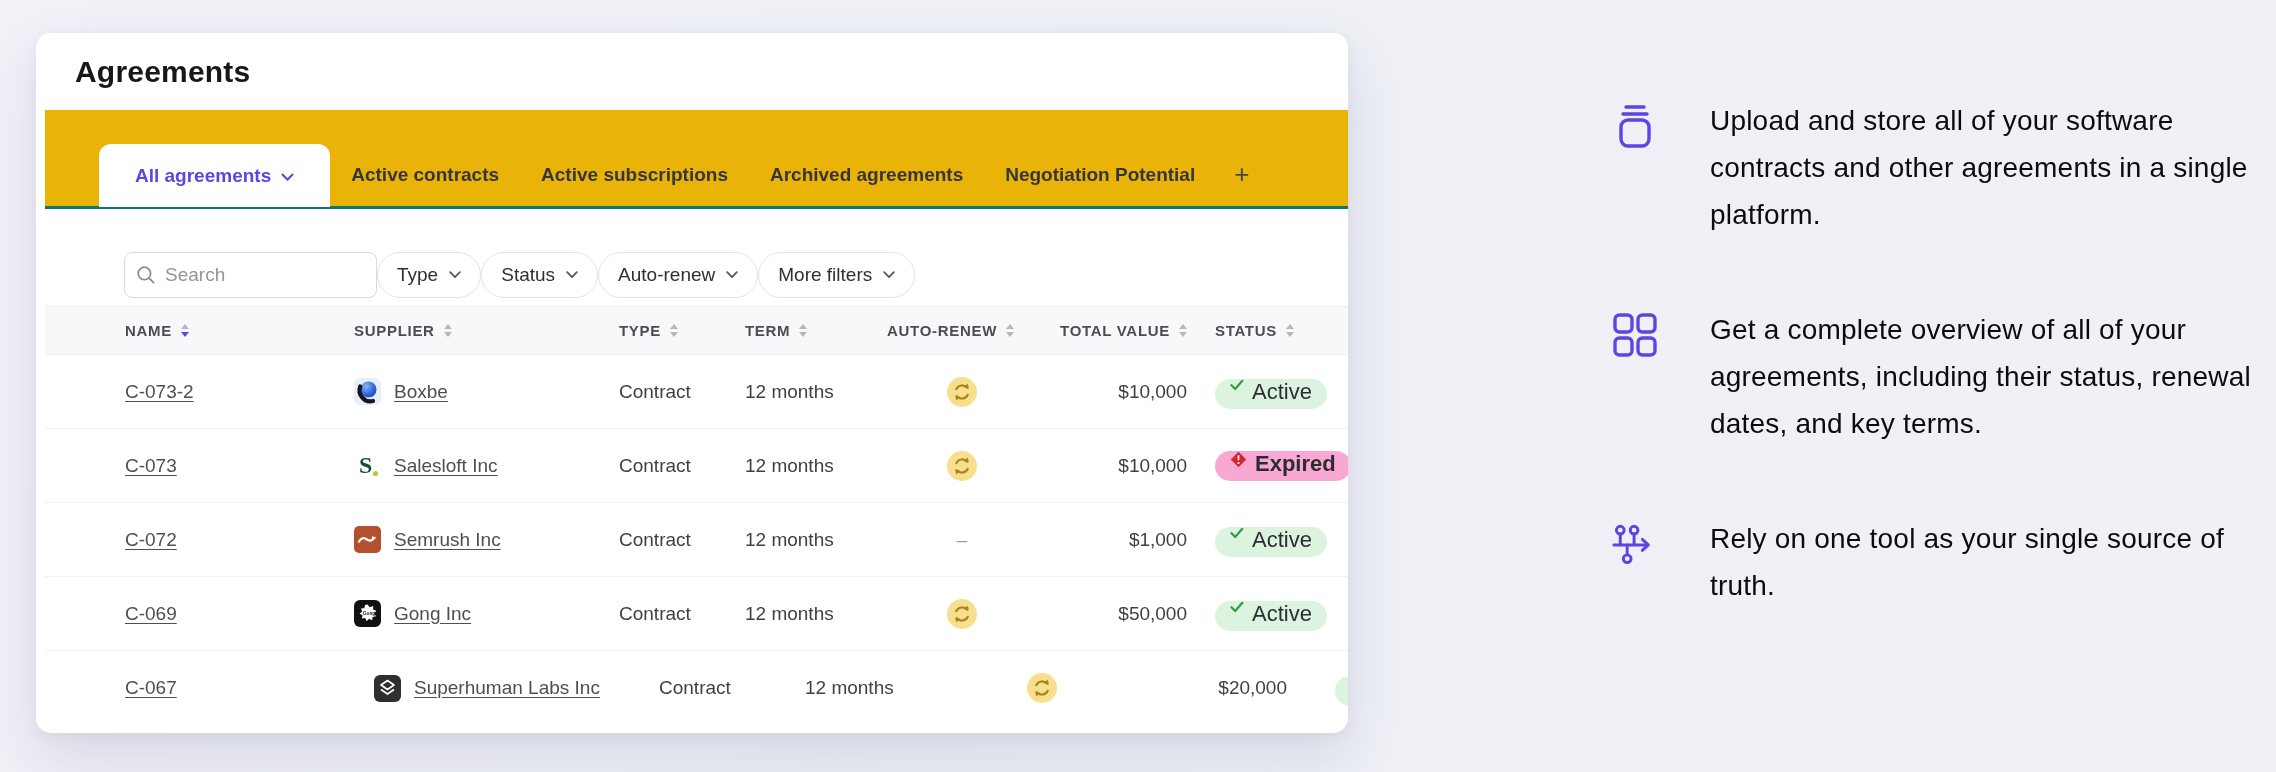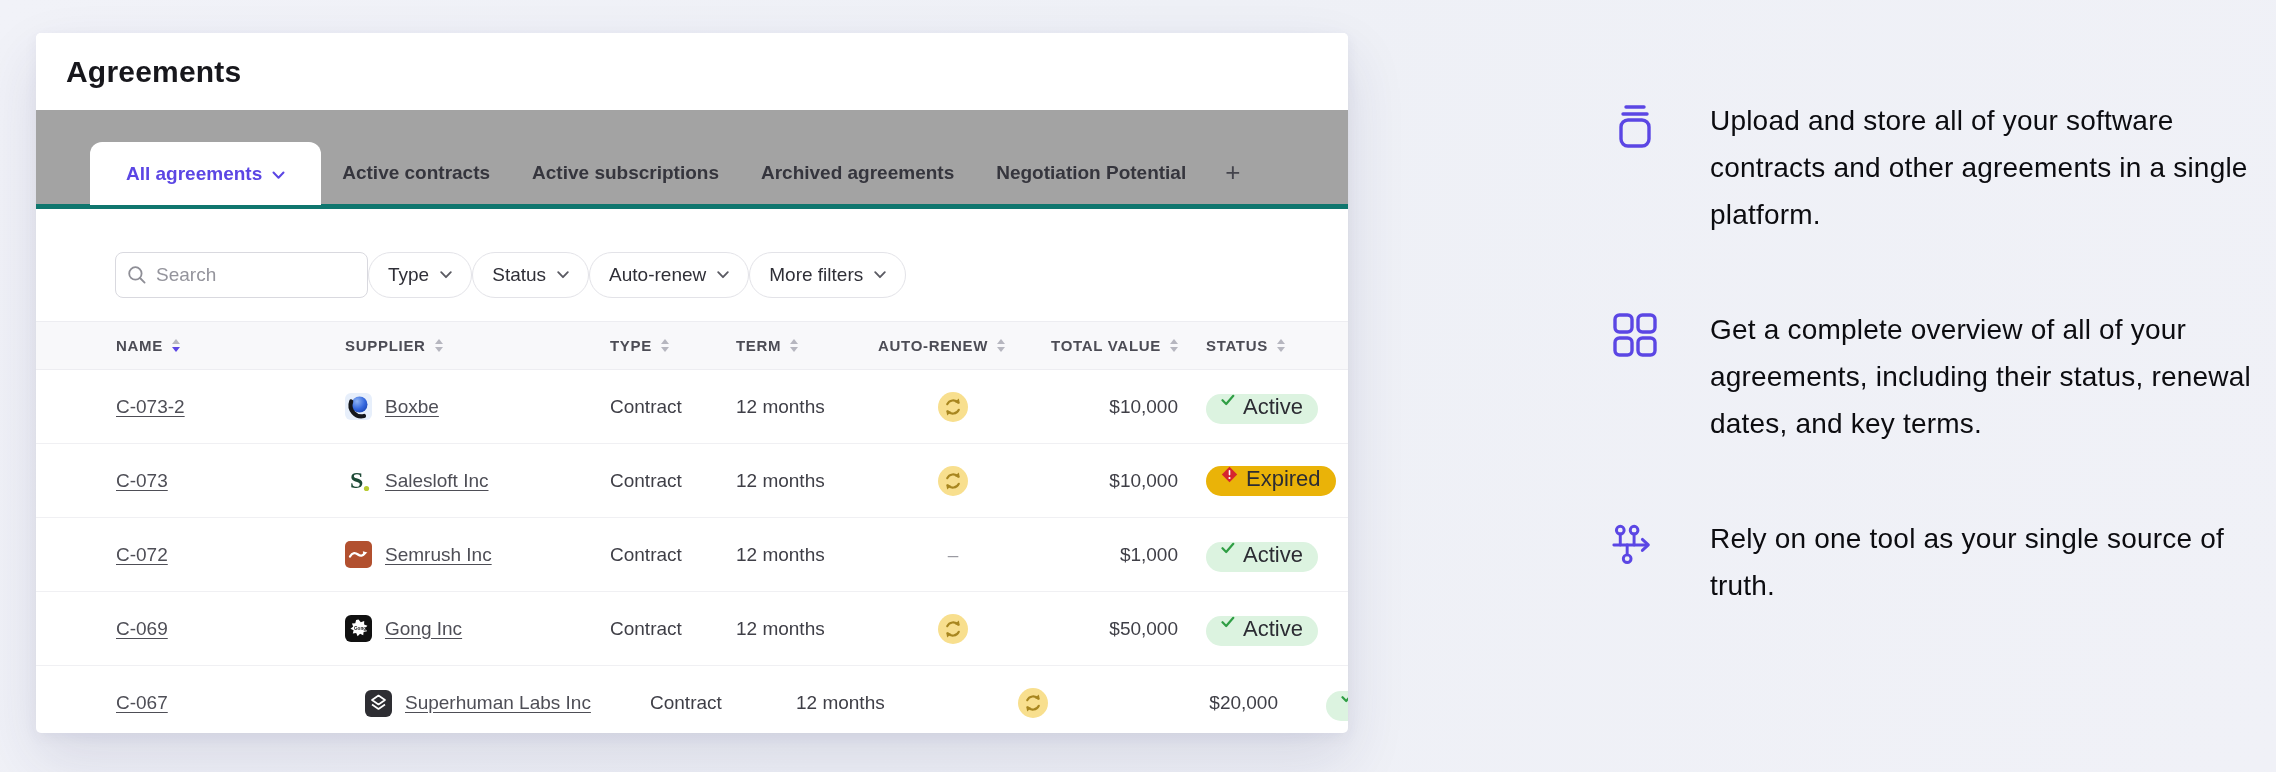--- a/index.html
+++ b/index.html
@@ -6,28 +6,29 @@
   html,body { width:2276px; height:772px; }
   body {
     font-family:"Liberation Sans", sans-serif;
     background:linear-gradient(115deg,#f1f2f8 0%, #eef0f6 45%, #f0f1f7 100%);
     position:relative; overflow:hidden; color:#26262e;
   }
 
   
   .card {
     position:absolute; left:36px; top:33px; width:1312px; height:700px;
-    background:#ffffff; border-radius:5px; overflow:hidden;
+    background:#ffffff; border-radius:15px; overflow:hidden;
     box-shadow:0 26px 60px rgba(45,45,95,0.12), 0 4px 14px rgba(45,45,95,0.06);
+    padding-left:9px;
   }
   .card-header { height:77px; display:flex; align-items:center; padding-left:30px; background:#fff; }
   .card-title { font-size:30px; font-weight:700; color:#17171c; letter-spacing:.2px; }
 
   .tabbar {
-    height:99px; background:#a3a3a3; border-bottom:5px solid #0f766e;
+    height:99px; background:#eab308; border-bottom:3px solid #0f766e;
     display:flex; align-items:flex-end; padding-left:54px;
   }
   .tab {
     height:63px; display:flex; align-items:center; gap:10px;
     padding:0 21px; font-size:19px; font-weight:600; color:#35353d; cursor:pointer; white-space:nowrap;
   }
   .tab.selected {
     background:#ffffff; border-radius:12px 12px 0 0; padding:0 36px; margin-bottom:-1px;
     color:#5b46e4; font-weight:700;
   }
@@ -48,21 +49,21 @@
     border:1px solid #e3e3e8; border-radius:999px; background:#fff;
     font-size:19px; color:#2f2f37; cursor:pointer; white-space:nowrap;
   }
 
   .thead, .trow {
     display:grid;
     grid-template-columns:229px 265px 126px 142px 150px 150px 1fr;
     padding-left:80px; padding-right:20px; align-items:center;
   }
   .thead {
-    margin-top:23px; height:49px; background:#f8f8fa;
+    margin-top:8px; height:49px; background:#f8f8fa;
     border-top:1px solid #ededf1; border-bottom:1px solid #ededf1;
   }
   .th { display:flex; align-items:center; gap:9px; font-size:15px; font-weight:700;
         letter-spacing:.7px; color:#4c4c55; }
   .th.right { justify-content:flex-end; }
   .sort { display:inline-flex; flex-direction:column; gap:3px; }
   .sort i { display:block; width:0; height:0; border-left:4px solid transparent; border-right:4px solid transparent; }
   .sort .up { border-bottom:5px solid #b6b6bf; }
   .sort .dn { border-top:5px solid #b6b6bf; }
   .sort.sorted .dn { border-top-color:#5b46e4; }
@@ -74,21 +75,21 @@
   .logo { width:27px; height:27px; flex:0 0 27px; border-radius:6px; display:flex; align-items:center; justify-content:center; }
   .cell-center { display:flex; justify-content:center; }
   .cell-right { text-align:right; }
   .dash { color:#9a9aa2; }
   .status-cell { padding-left:28px; }
   .status-pill {
     display:inline-flex; align-items:flex-start; gap:8px; height:30px; padding:0 15px;
     border-radius:999px; font-size:22px; color:#2c2c33;
   }
   .status-pill.active { background:#dcf3e0; }
-  .status-pill.expired { background:#eab308; }
+  .status-pill.expired { background:#f9a8d4;font-weight:bold; }
 
   
   .features { position:absolute; left:1612px; top:97px; display:flex; flex-direction:column; gap:68px; }
   .feature { display:flex; gap:52px; }
   .f-icon { width:46px; height:46px; flex:0 0 46px; margin-top:6px; }
   .f-text { width:545px; font-size:28px; line-height:47px; color:#0c0c10; letter-spacing:.2px; }
 </style>
 </head>
 <body>
 

